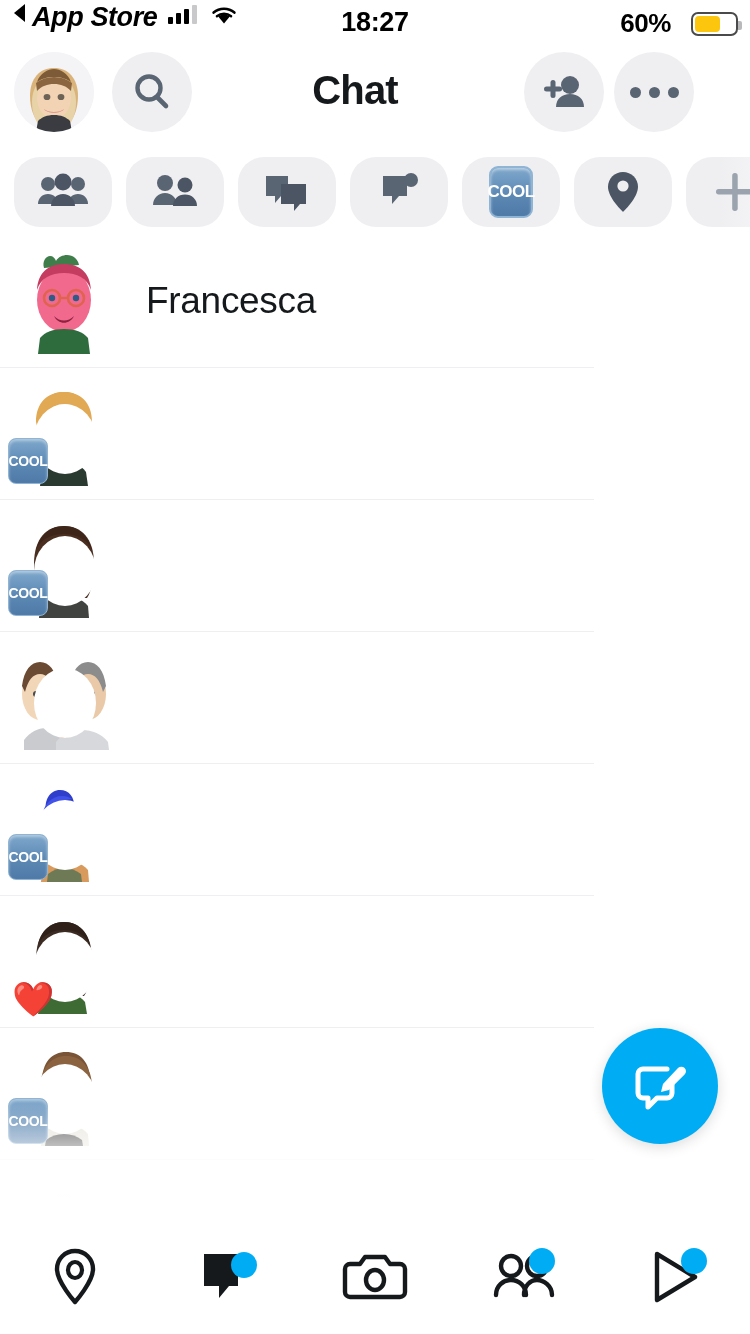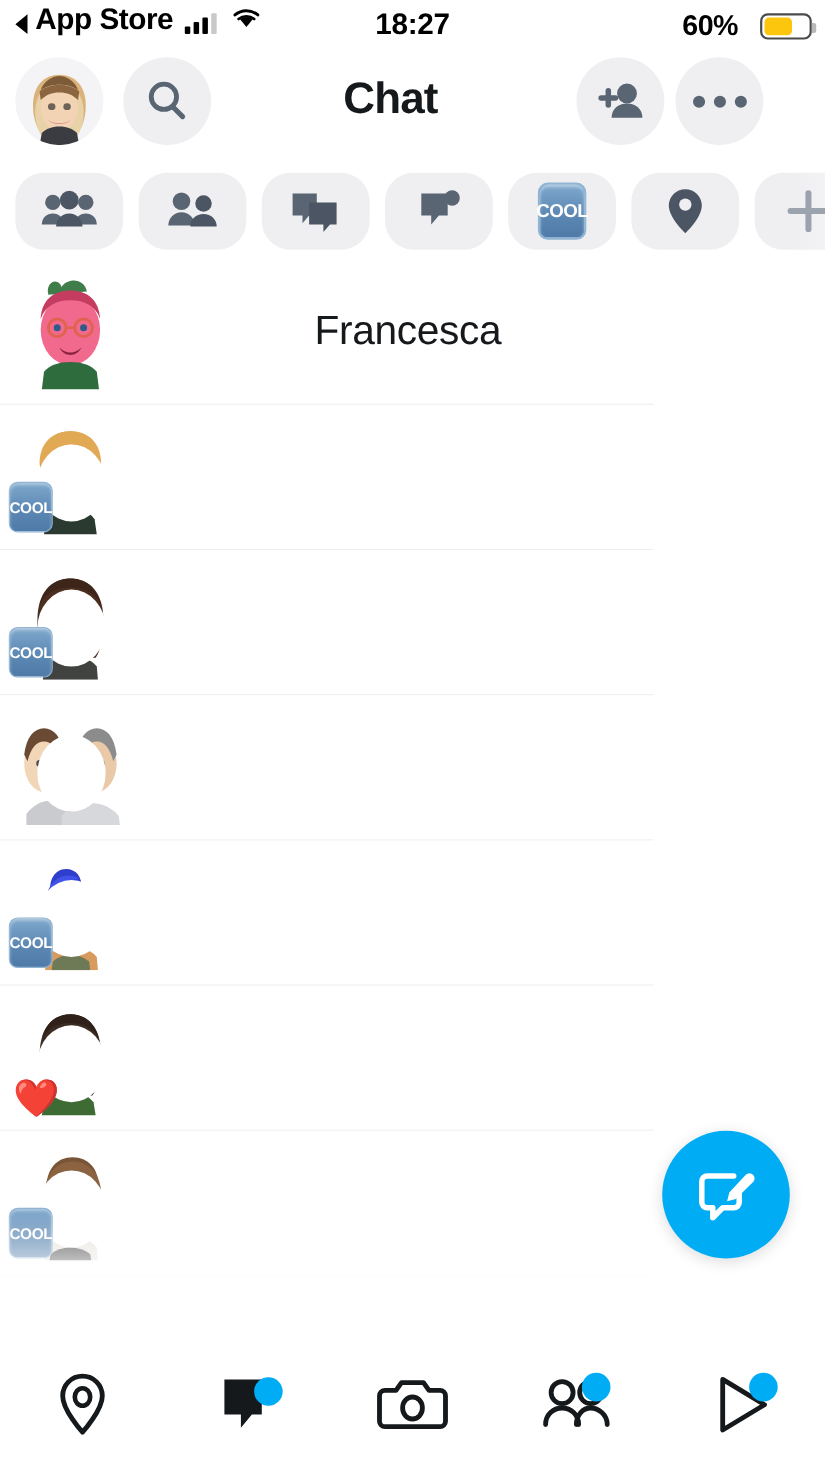--- a/index.html
+++ b/index.html
@@ -9,21 +9,21 @@
     font-family:"Liberation Sans", sans-serif;
     overflow:hidden;
   }
   #app { position:relative; width:750px; height:1334px; background:#fff; }
 
   
   .statusbar{
     position:absolute; top:0; left:0; width:750px; height:44px;
     display:flex; align-items:center; color:#000;
   }
-  .sb-left{ position:absolute; left:14px; top:4px; display:flex; align-items:flex-end; gap:7px; }
+  .sb-left{ position:absolute; left:14px; top:4px; display:flex; align-items:flex-start; gap:7px;font-style:italic; }
   .sb-back-tri{
     width:0;height:0;border-top:9px solid transparent;border-bottom:9px solid transparent;
     border-right:11px solid #000;
   }
   .sb-appname{ font-size:27px; font-weight:700; letter-spacing:-0.4px; line-height:1; }
   .sb-signal{ display:flex; align-items:flex-end; gap:3px; height:20px; margin-left:4px;}
   .sb-signal i{ display:block; width:5px; background:#000; border-radius:1px;}
   .sb-signal i:nth-child(1){height:7px;}
   .sb-signal i:nth-child(2){height:11px;}
   .sb-signal i:nth-child(3){height:15px;}
@@ -87,21 +87,20 @@
     display:flex;align-items:center;justify-content:center;
     color:#fff;font-size:17px;font-weight:700;letter-spacing:-0.5px;
     font-family:"Liberation Sans",sans-serif;
     box-shadow:inset 0 2px 3px rgba(255,255,255,.45);
   }
 
   
   .list{
     position:absolute; top:236px; left:0; width:594px; height:1002px;
     overflow:hidden;
-    text-align:center;
   }
   .row{
     position:relative; width:750px; height:132px;
     border-bottom:1.5px solid #EFEFF1;
     display:flex; align-items:center;
   }
   .row-avatar{
     position:relative; flex:0 0 auto; width:100px; height:110px;
     margin-left:14px; display:flex; align-items:center; justify-content:center;
   }

